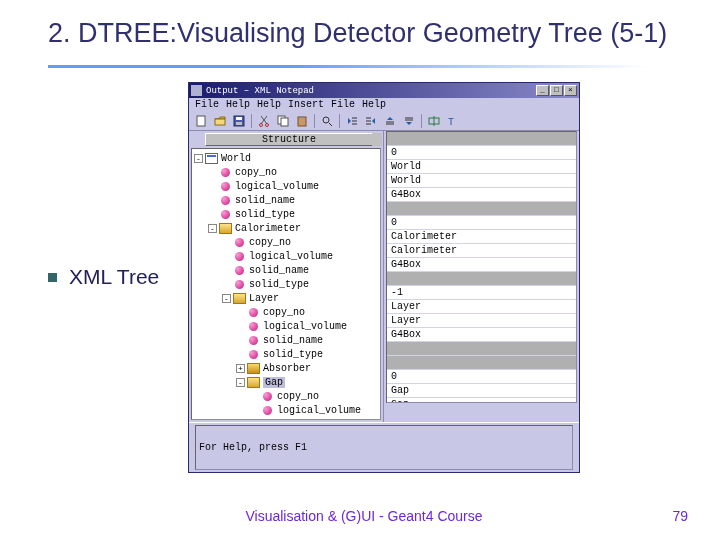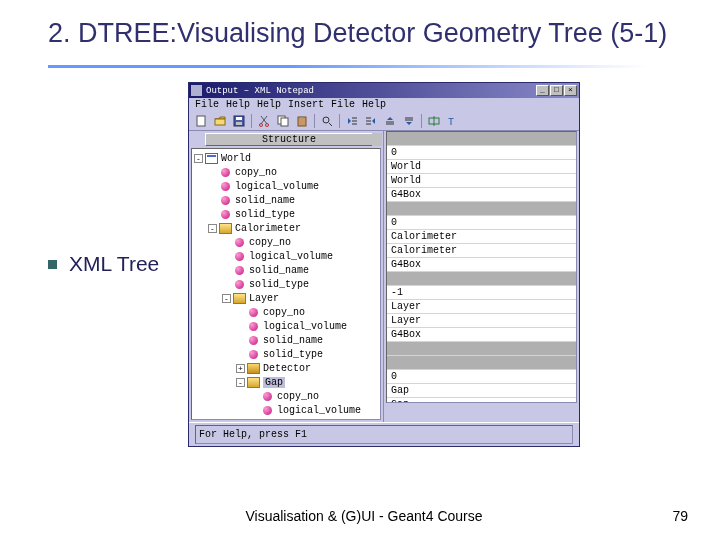--- a/index.html
+++ b/index.html
@@ -197,29 +197,29 @@
     font-size: 10px;
     padding: 2px 6px;
     border-top: 1px solid #fff;
     background: #c8c8e6;
     display: flex;
   }
   .statusbar .sbox {
     flex: 1;
     border: 1px solid #8a8ab2;
     border-top-color: #666; border-left-color: #666;
-    padding: 3px 3px;
+    padding: 16px 3px;
     background: #c8c8e6;
   }
   .footer {
     position: absolute;
     bottom: 16px;
     left: 8px; right: 0;
     font-size: 14px;
-    color: #000000;
+    color: #6d28d9;
   }
   .footer .center {
     text-align: center;
   }
   .footer .pageno {
     position: absolute;
     right: 32px;
     bottom: 0;
   }
 </style>
@@ -452,21 +452,21 @@
               <span class="exp blank"></span>
               <span class="ficon attr"></span>
               <span>solid_type</span>
             </div>
             <div class="trow">
               <span class="ind"></span>
               <span class="ind"></span>
               <span class="ind"></span>
               <span class="exp">+</span>
               <span class="ficon folder-closed"></span>
-              <span>Detector</span>
+              <span>Absorber</span>
             </div>
             <div class="trow">
               <span class="ind"></span>
               <span class="ind"></span>
               <span class="ind"></span>
               <span class="exp">-</span>
               <span class="ficon folder-open"></span>
               <span class="sel">Gap</span>
             </div>
             <div class="trow">

